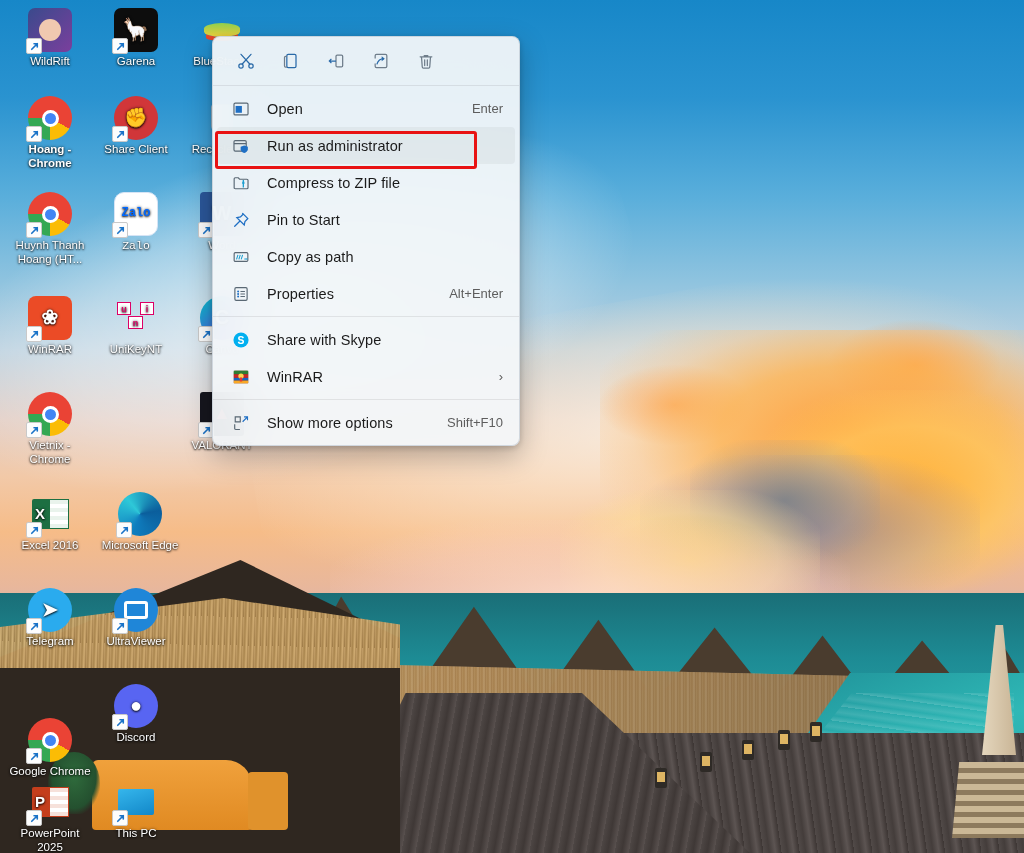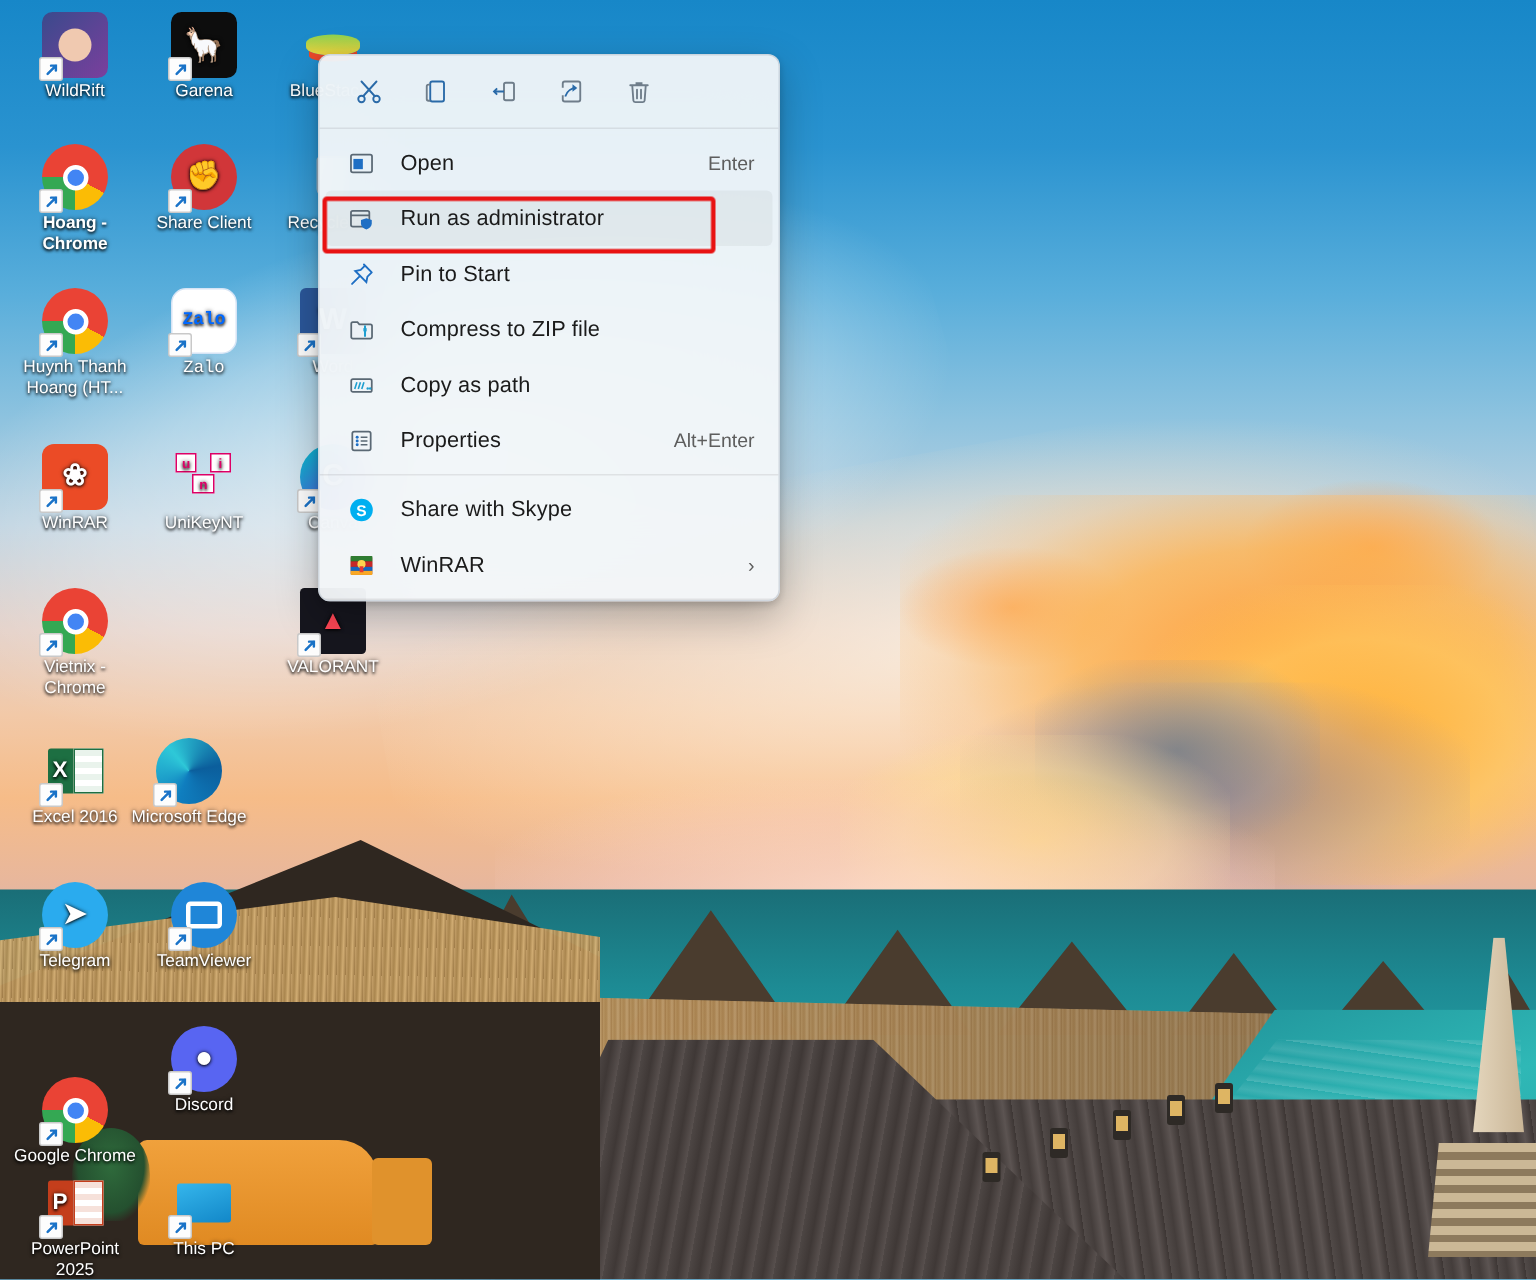--- a/index.html
+++ b/index.html
@@ -480,21 +480,21 @@
             <div style="width:20px;height:30px;background:#fff;border:1px solid #1d6f42;background-image:repeating-linear-gradient(#e9f3ec 0 4px,#fff 4px 8px)"></div>
           </div>
           <div class="shortcut">
             <svg viewBox="0 0 12 12">
               <path d="M3 9 L9 3 M5.5 3 H9 V6.5" stroke="#1a73c8" stroke-width="1.8" fill="none" stroke-linecap="round"></path>
             </svg>
           </div>
         </div>
         <span class="label">Excel 2016</span>
       </div>
-      <div class="dicon" style="left: 84px; top: 492px;">
+      <div class="dicon" style="left: 98px; top: 492px;">
         <div class="glyph">
           <div class="art" style="background:conic-gradient(from 200deg,#0f7ebf,#2ec8d8,#0b5e9c,#0f7ebf);border-radius:50%"></div>
           <div class="shortcut">
             <svg viewBox="0 0 12 12">
               <path d="M3 9 L9 3 M5.5 3 H9 V6.5" stroke="#1a73c8" stroke-width="1.8" fill="none" stroke-linecap="round"></path>
             </svg>
           </div>
         </div>
         <span class="label">Microsoft Edge</span>
       </div>
@@ -513,21 +513,21 @@
         <div class="glyph">
           <div class="art" style="background:#1f86d8;border-radius:50%">
             <div style="width:24px;height:18px;border:3px solid #fff;border-radius:3px"></div>
           </div>
           <div class="shortcut">
             <svg viewBox="0 0 12 12">
               <path d="M3 9 L9 3 M5.5 3 H9 V6.5" stroke="#1a73c8" stroke-width="1.8" fill="none" stroke-linecap="round"></path>
             </svg>
           </div>
         </div>
-        <span class="label">TeamViewer</span>
+        <span class="label">UltraViewer</span>
       </div>
       <div class="dicon" style="left: 8px; top: 718px;">
         <div class="glyph">
           <div class="art" style="background:conic-gradient(#ea4335 0 33%,#fbbc05 33% 50%,#34a853 50% 75%,#ea4335 75% 100%);border-radius:50%">
             <div style="width:17px;height:17px;border-radius:50%;background:#4285f4;border:3px solid #fff"></div>
           </div>
           <div class="shortcut">
             <svg viewBox="0 0 12 12">
               <path d="M3 9 L9 3 M5.5 3 H9 V6.5" stroke="#1a73c8" stroke-width="1.8" fill="none" stroke-linecap="round"></path>
             </svg>
@@ -628,35 +628,35 @@
               <svg viewBox="0 0 20 20" fill="none">
                 <rect x="2.2" y="4" width="13.6" height="11.6" rx="1.4" stroke="#5a6874" stroke-width="1.3"></rect>
                 <path d="M2.2 7.4H15.8" stroke="#5a6874" stroke-width="1.3"></path>
                 <path d="M13.6 9.4 17.6 10.8v2.8c0 2-1.8 3.4-4 4.2-2.2-.8-4-2.2-4-4.2v-2.8z" fill="#1f6fc4"></path>
               </svg>
             </span>
             <span class="mi-label">Run as administrator</span>
           </div>
           <div class="mi">
             <span class="mi-icon">
-              <svg viewBox="0 0 20 20" fill="none" stroke="#1f6fc4" stroke-width="1.4" stroke-linecap="round">
-                <path d="M11.8 2.6 17.4 8.2M12.6 3.4 9.4 6.6l-4 .8 8.2 8.2.8-4 3.2-3.2M8.6 11.4 3 17"></path>
-              </svg>
-            </span>
-            <span class="mi-label">Pin to Start</span>
-          </div>
-          <div class="mi">
-            <span class="mi-icon">
               <svg viewBox="0 0 20 20" fill="none">
                 <path d="M2.4 5.4a1.2 1.2 0 0 1 1.2-1.2h3.4l1.4 1.6h8.2a1.2 1.2 0 0 1 1.2 1.2v8.2a1.2 1.2 0 0 1-1.2 1.2H3.6a1.2 1.2 0 0 1-1.2-1.2z" stroke="#5a6874" stroke-width="1.3"></path>
                 <path d="M12.6 6.6v8.4" stroke="#1f9fd0" stroke-width="1.5"></path>
                 <rect x="11.4" y="8.6" width="2.4" height="2.4" fill="#1f9fd0"></rect>
               </svg>
             </span>
             <span class="mi-label">Compress to ZIP file</span>
+          </div>
+          <div class="mi">
+            <span class="mi-icon">
+              <svg viewBox="0 0 20 20" fill="none" stroke="#1f6fc4" stroke-width="1.4" stroke-linecap="round">
+                <path d="M11.8 2.6 17.4 8.2M12.6 3.4 9.4 6.6l-4 .8 8.2 8.2.8-4 3.2-3.2M8.6 11.4 3 17"></path>
+              </svg>
+            </span>
+            <span class="mi-label">Pin to Start</span>
           </div>
           <div class="mi">
             <span class="mi-icon">
               <svg viewBox="0 0 20 20" fill="none">
                 <rect x="2.4" y="5.2" width="15.2" height="9.6" rx="1.3" stroke="#5a6874" stroke-width="1.3"></rect>
                 <path d="M5 12.6 6.6 7.6M7.6 12.6 9.2 7.6M10.2 12.6 11.8 7.6" stroke="#1f9fd0" stroke-width="1.2"></path>
                 <circle cx="14.6" cy="12.2" r=".9" fill="#1f9fd0"></circle>
                 <circle cx="16.4" cy="12.2" r=".9" fill="#1f9fd0"></circle>
               </svg>
             </span>
@@ -697,18 +697,32 @@
                 <rect x="2" y="14" width="16" height="3" fill="#f9a825"></rect>
                 <circle cx="10" cy="9" r="3" fill="#ffd54f"></circle>
                 <path d="M8.6 10.6h2.8v4.4H8.6z" fill="#e53935"></path>
               </svg>
             </span>
             <span class="mi-label">WinRAR</span>
             <span class="mi-chev">›</span>
           </div>
         </div>
         <div class="sep"></div>
+        <div class="group">
+          <div class="mi">
+            <span class="mi-icon">
+              <svg viewBox="0 0 20 20" fill="none" stroke="#5a6874" stroke-width="1.3">
+                <path d="M3 11.4V16a1.2 1.2 0 0 0 1.2 1.2h4.6"></path>
+                <path d="M3.6 3.2h5.6v5.6H3.6z"></path>
+                <path d="M11.6 3.2H17v5.4h-5.4z" stroke="none" fill="none"></path>
+                <path d="M11.8 8.6 17.2 3.2M13.4 3.2h3.8v3.8" stroke="#1f6fc4"></path>
+              </svg>
+            </span>
+            <span class="mi-label">Show more options</span>
+            <span class="mi-accel">Shift+F10</span>
+          </div>
+        </div>
       </div>
   </div>
 
   <div id="redbox" style="border-color: rgb(232, 18, 18);"></div>
 
 </div>
 
 </body></html>

